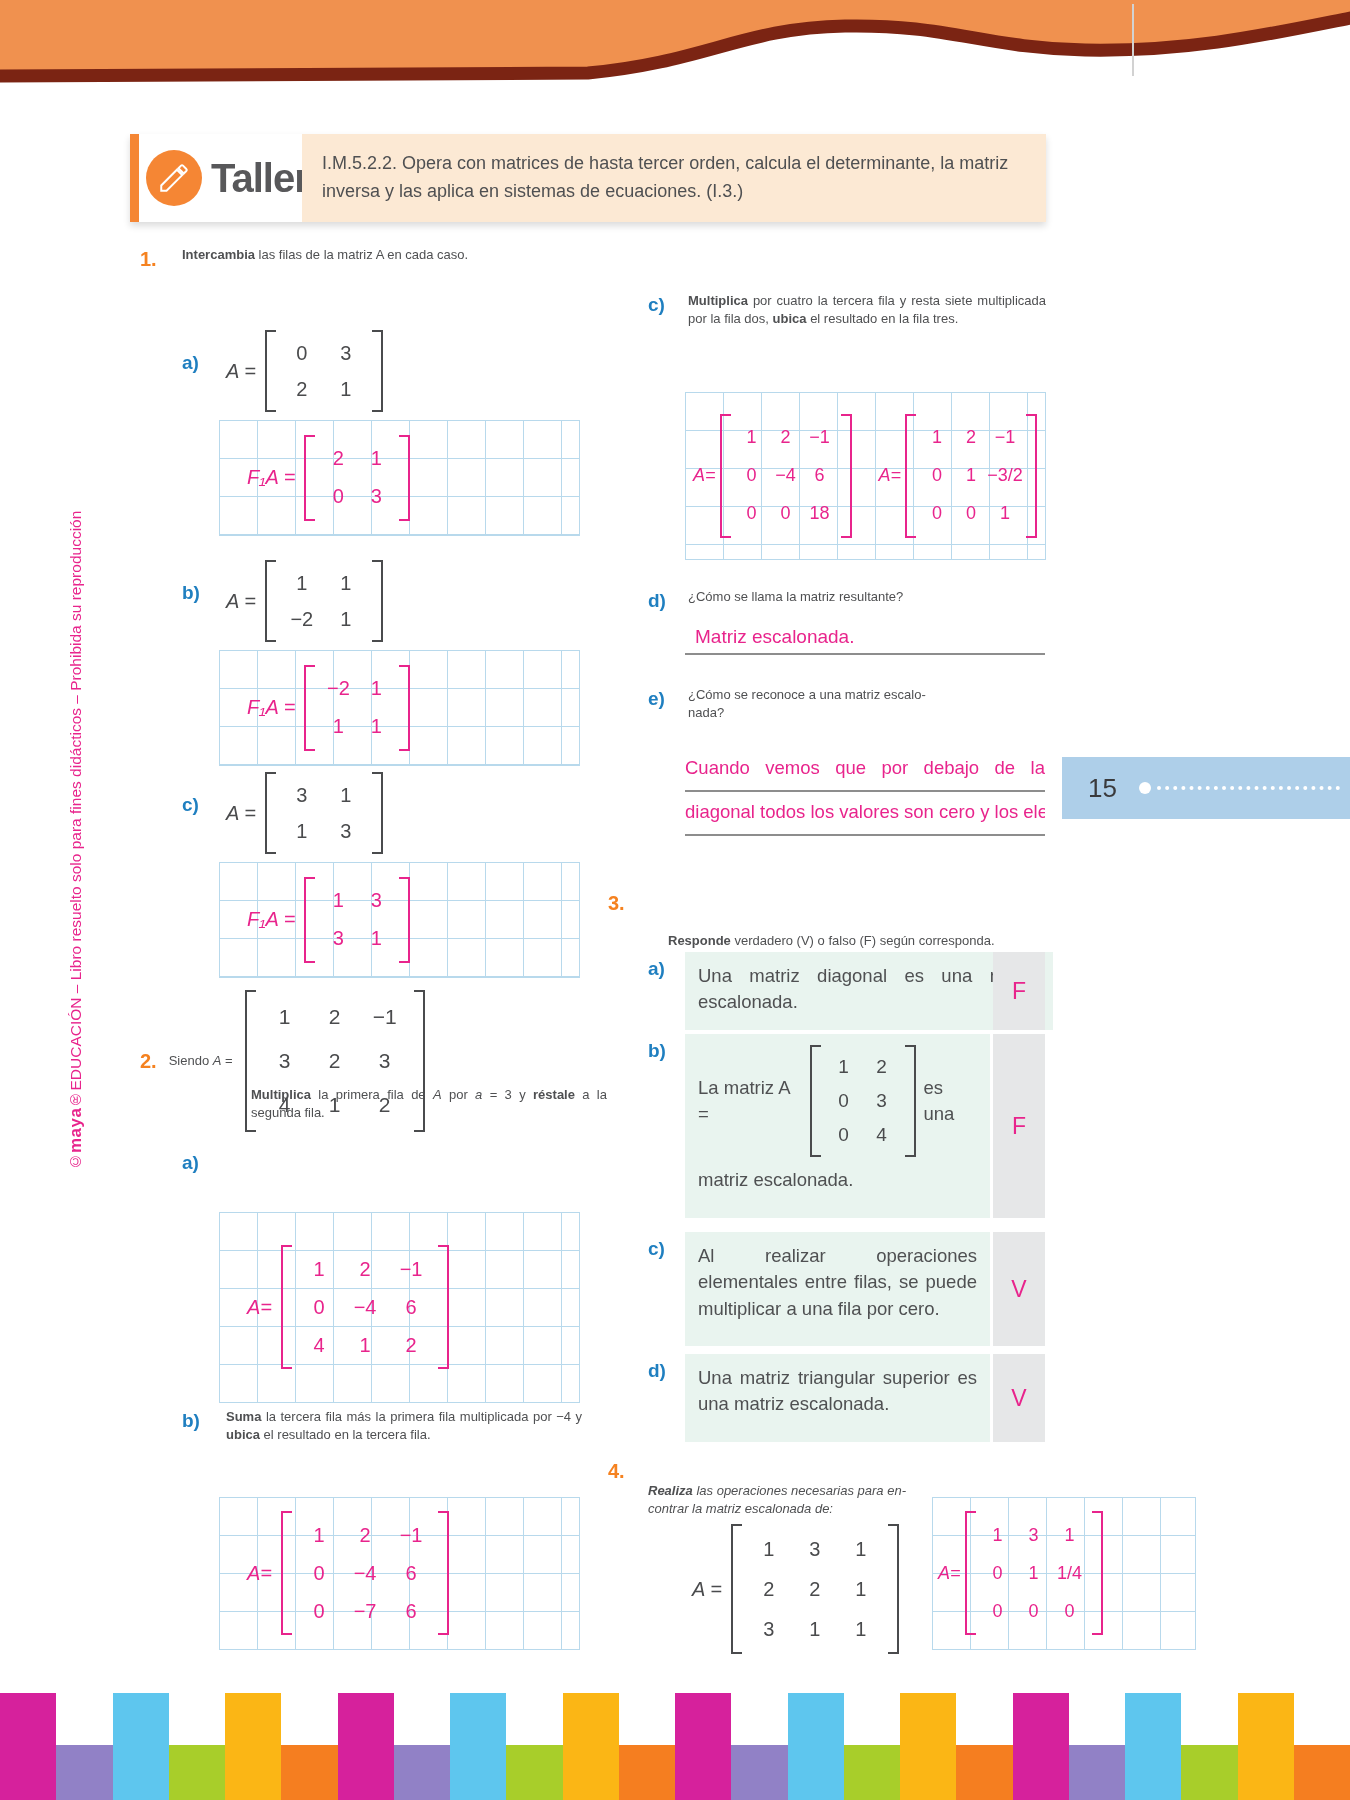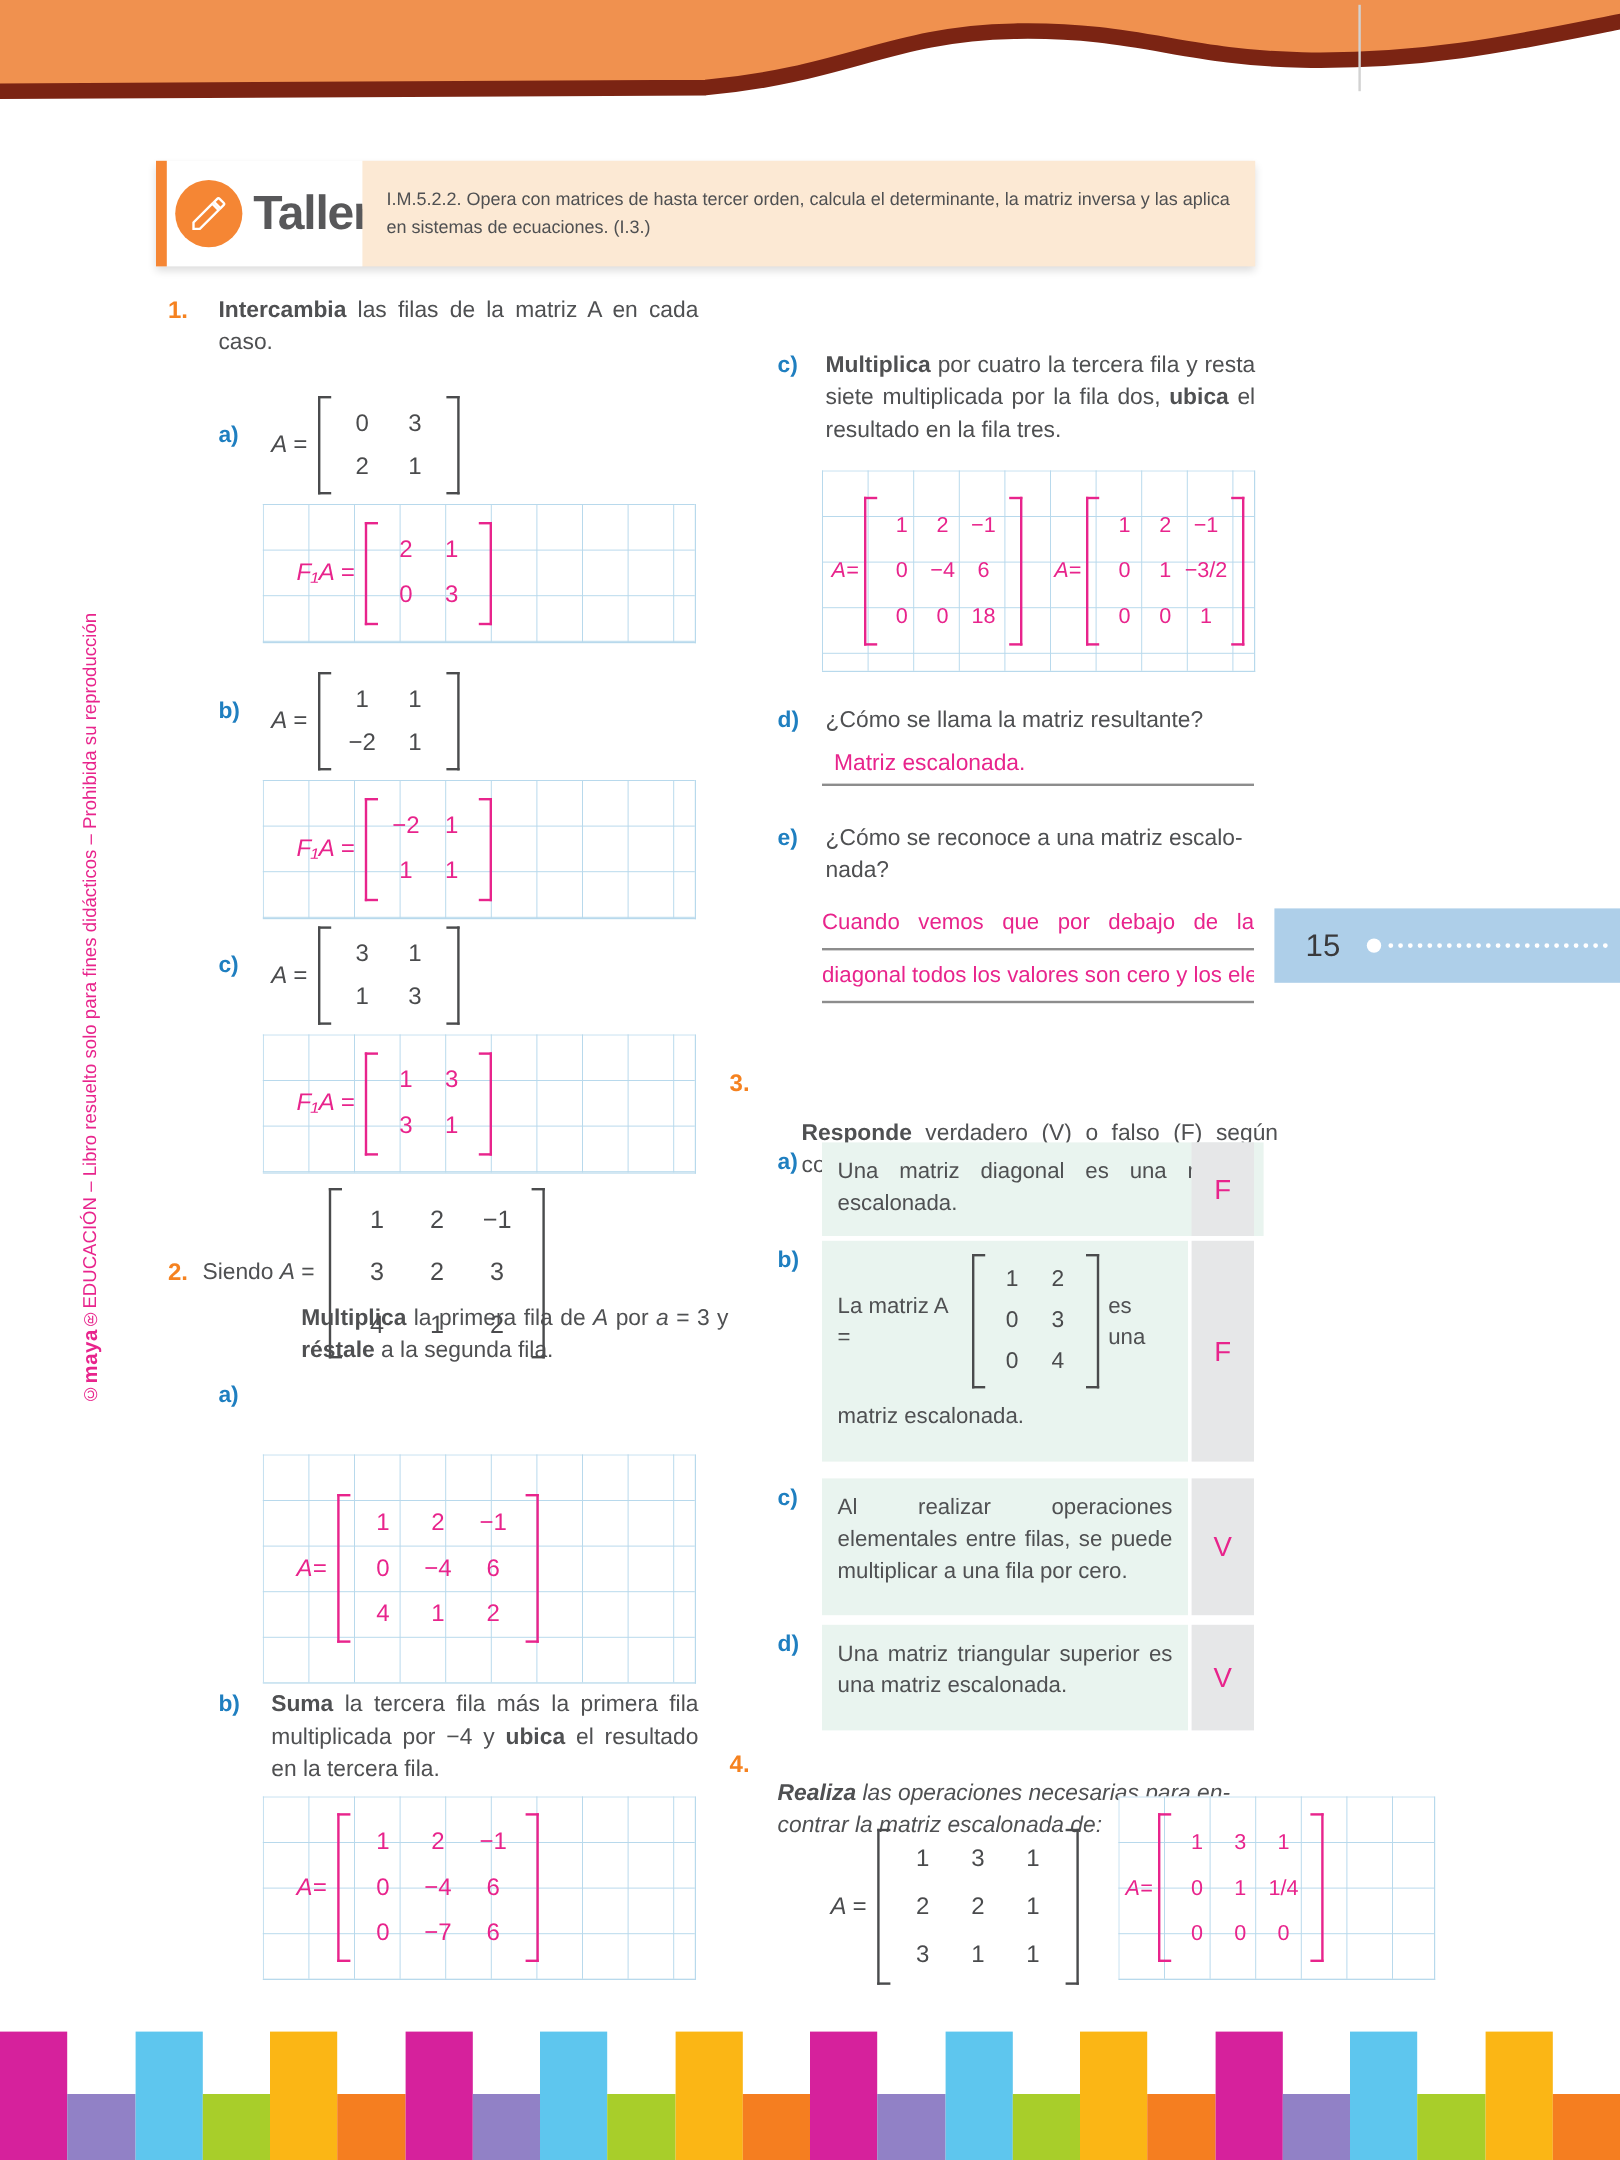--- a/index.html
+++ b/index.html
@@ -11,30 +11,30 @@
   #top-wave { left:0; top:0; width:1350px; height:100px; }
 
   .fold-line { left:1132px; top:4px; width:2px; height:72px; background:#d2d2d2; }
 
   
   .header { left:130px; top:134px; width:916px; height:88px; display:flex; box-shadow:0 4px 7px rgba(0,0,0,.14); }
   .header-left { width:172px; background:#fff; border-left:9px solid #f58634; display:flex; align-items:center; gap:9px; padding-left:7px; }
   .pencil-circle { width:56px; height:56px; border-radius:50%; background:#f58634; display:flex; align-items:center; justify-content:center; flex:0 0 56px; }
   .taller { font-size:40px; font-weight:700; color:#58585a; letter-spacing:-1px; }
   .header-right { flex:1; background:#fce9d4; padding:16px 20px; display:flex; align-items:center; }
-  .header-right div { font-size:15px; line-height:1.55; color:#4f5052; }
+  .header-right div { font-size:18px; line-height:1.55; color:#4f5052; }
 
   
   .side-text { left:66px; top:430px; height:740px; writing-mode:vertical-rl; transform:rotate(180deg); color:#e8248c; font-size:15.5px; white-space:nowrap; }
   .side-text .brand { font-weight:700; font-size:17px; letter-spacing:.5px; }
 
   
   .num { font-size:20px; font-weight:700; color:#f58220; }
   .lbl { font-size:19px; font-weight:700; color:#1f7fc0; }
-  .prompt { font-size:19px; line-height:1.42; color:#4f5052; text-align:justify; }
+  .prompt { font-size:13px; line-height:1.42; color:#4f5052; text-align:justify; }
   .prompt .rb { font-weight:700; }
   .prompt .ri { font-style:italic; }
 
   
   .matrix { display:inline-flex; align-items:stretch; }
   .mx-bracket { width:11px; flex:0 0 11px; }
   .mx-l { border-left:2.5px solid; border-top:2.5px solid; border-bottom:2.5px solid; margin-right:4px; }
   .mx-r { border-right:2.5px solid; border-top:2.5px solid; border-bottom:2.5px solid; margin-left:4px; }
   .mx-body { display:flex; flex-direction:column; justify-content:center; padding:5px 0; }
   .mx-row { display:flex; }

